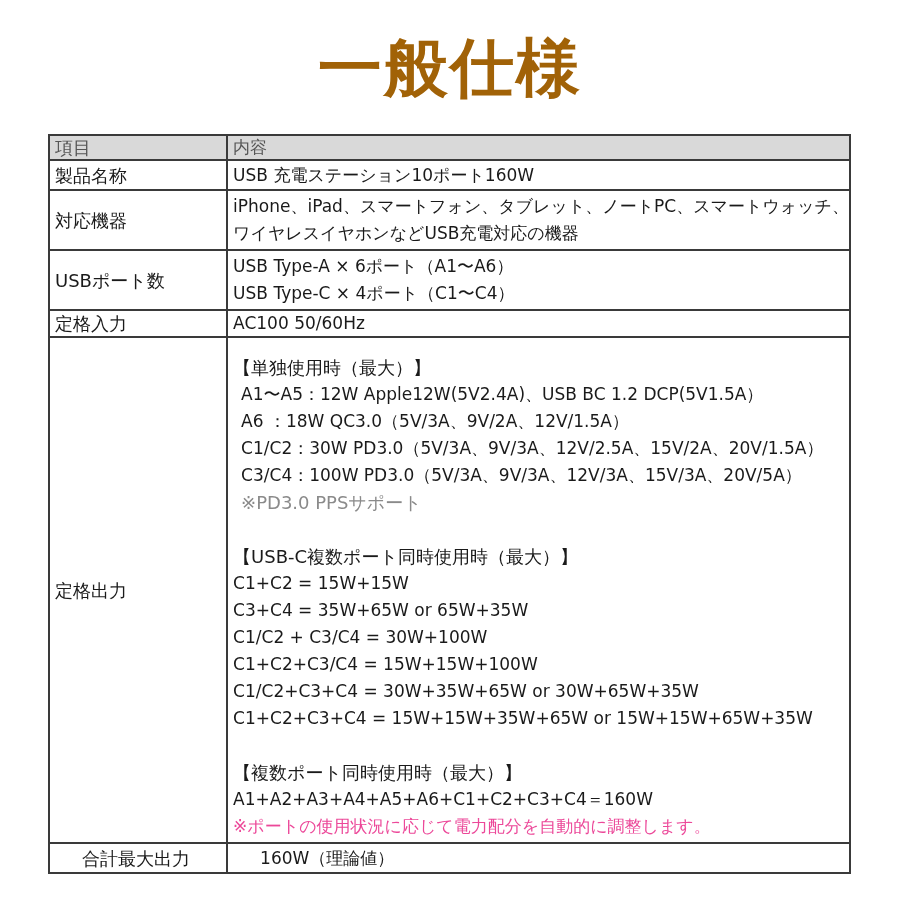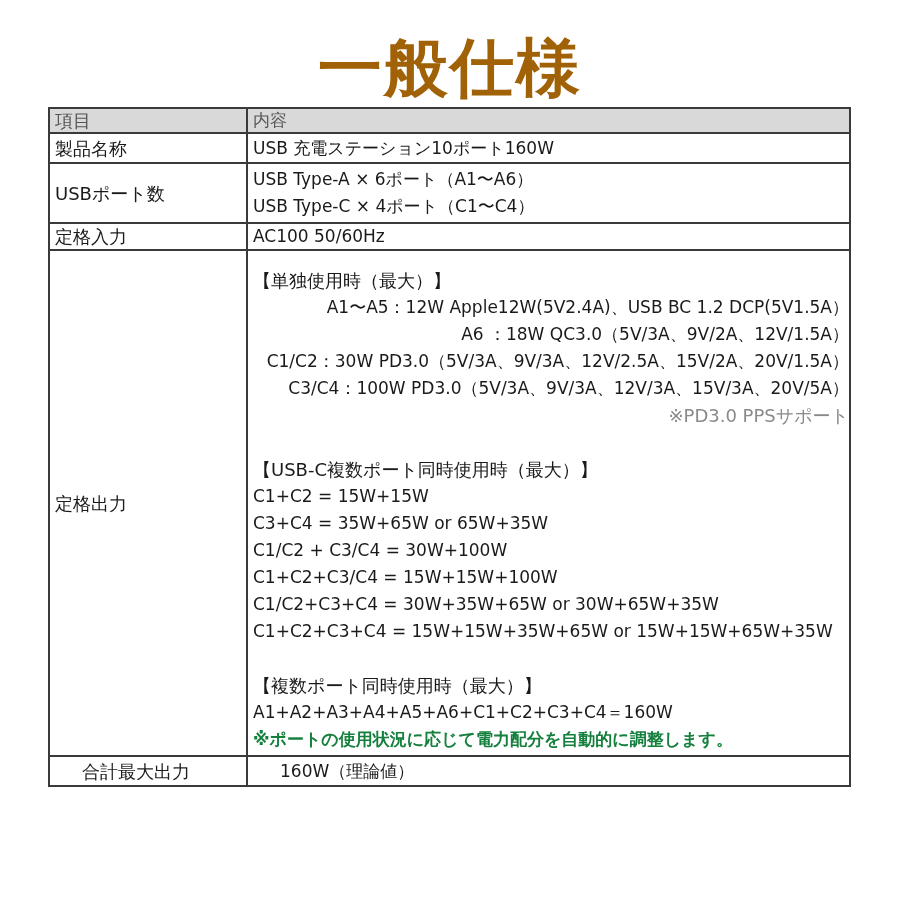--- a/index.html
+++ b/index.html
@@ -1,52 +1,59 @@
 <!DOCTYPE html>
 <html><head>
   <meta charset="utf-8">
   <style>
     html, body { margin: 0; padding: 0; background: #ffffff; }
     body { width: 900px; height: 900px; position: relative; overflow: hidden;
       font-family: "DejaVu Sans", "Liberation Sans", sans-serif; color: #1a1a1a; }
     .title { position: absolute; top: 28px; left: 0; width: 900px; text-align: center;
       font-size: 64px; font-weight: bold; color: #a16207; letter-spacing: 2px; line-height: 80px; }
-    table.spec { position: absolute; left: 48px; top: 107px; width: 803px; border-collapse: collapse; }
+    table.spec { position: absolute; left: 48px; top: 134px; width: 803px; border-collapse: collapse; }
     table.spec td { border: 2px solid #3a3a3a; padding: 0 0 0 5px; vertical-align: middle;
       font-size: 17px; line-height: 27px; }
     table.spec td.label { width: 164px; font-size: 18px; }
     tr.head td { background: #d9d9d9; color: #555; height: 23px; line-height: 21px; }
     tr.r1 td { height: 28px; border-radius: 7px; }
     tr.r2 td { height: 58px; }
     tr.r3 td { height: 58px; }
     tr.r4 td { height: 25px; line-height: 23px; }
     tr.r5 td.content { padding-top: 16px; padding-bottom: 2px; }
     tr.r6 td { height: 28px; padding-left: 32px; }
     .line { display: block; white-space: nowrap; }
-    .indent { padding-left: 8px; text-align: right; }
+    .indent { padding-left: 8px; }
     .note { color: #8a8a8a; font-size: 18px; }
-    .note2 { color: #15803d; font-weight: bold; }
+    .note2 { color: #ec4899; }
     .blank { height: 27px; }
     .sec { font-size: 18px; }
   </style>
 </head>
 <body>
 
 <div class="title">一般仕様</div>
 
 <table class="spec">
   <tbody>
       <tr class="head">
     <td class="label">項目</td>
     <td>内容</td>
   </tr>
   <tr class="r1">
     <td class="label">製品名称</td>
     <td class="content">
       <span class="line">USB 充電ステーション10ポート160W</span>
+    </td>
+  </tr>
+  <tr class="r2">
+    <td class="label">対応機器</td>
+    <td class="content">
+      <span class="line">iPhone、iPad、スマートフォン、タブレット、ノートPC、スマートウォッチ、</span>
+      <span class="line">ワイヤレスイヤホンなどUSB充電対応の機器</span>
     </td>
   </tr>
   <tr class="r3">
     <td class="label">USBポート数</td>
     <td class="content">
       <span class="line">USB Type-A × 6ポート（A1〜A6）</span>
       <span class="line">USB Type-C × 4ポート（C1〜C4）</span>
     </td>
   </tr>
   <tr class="r4">

